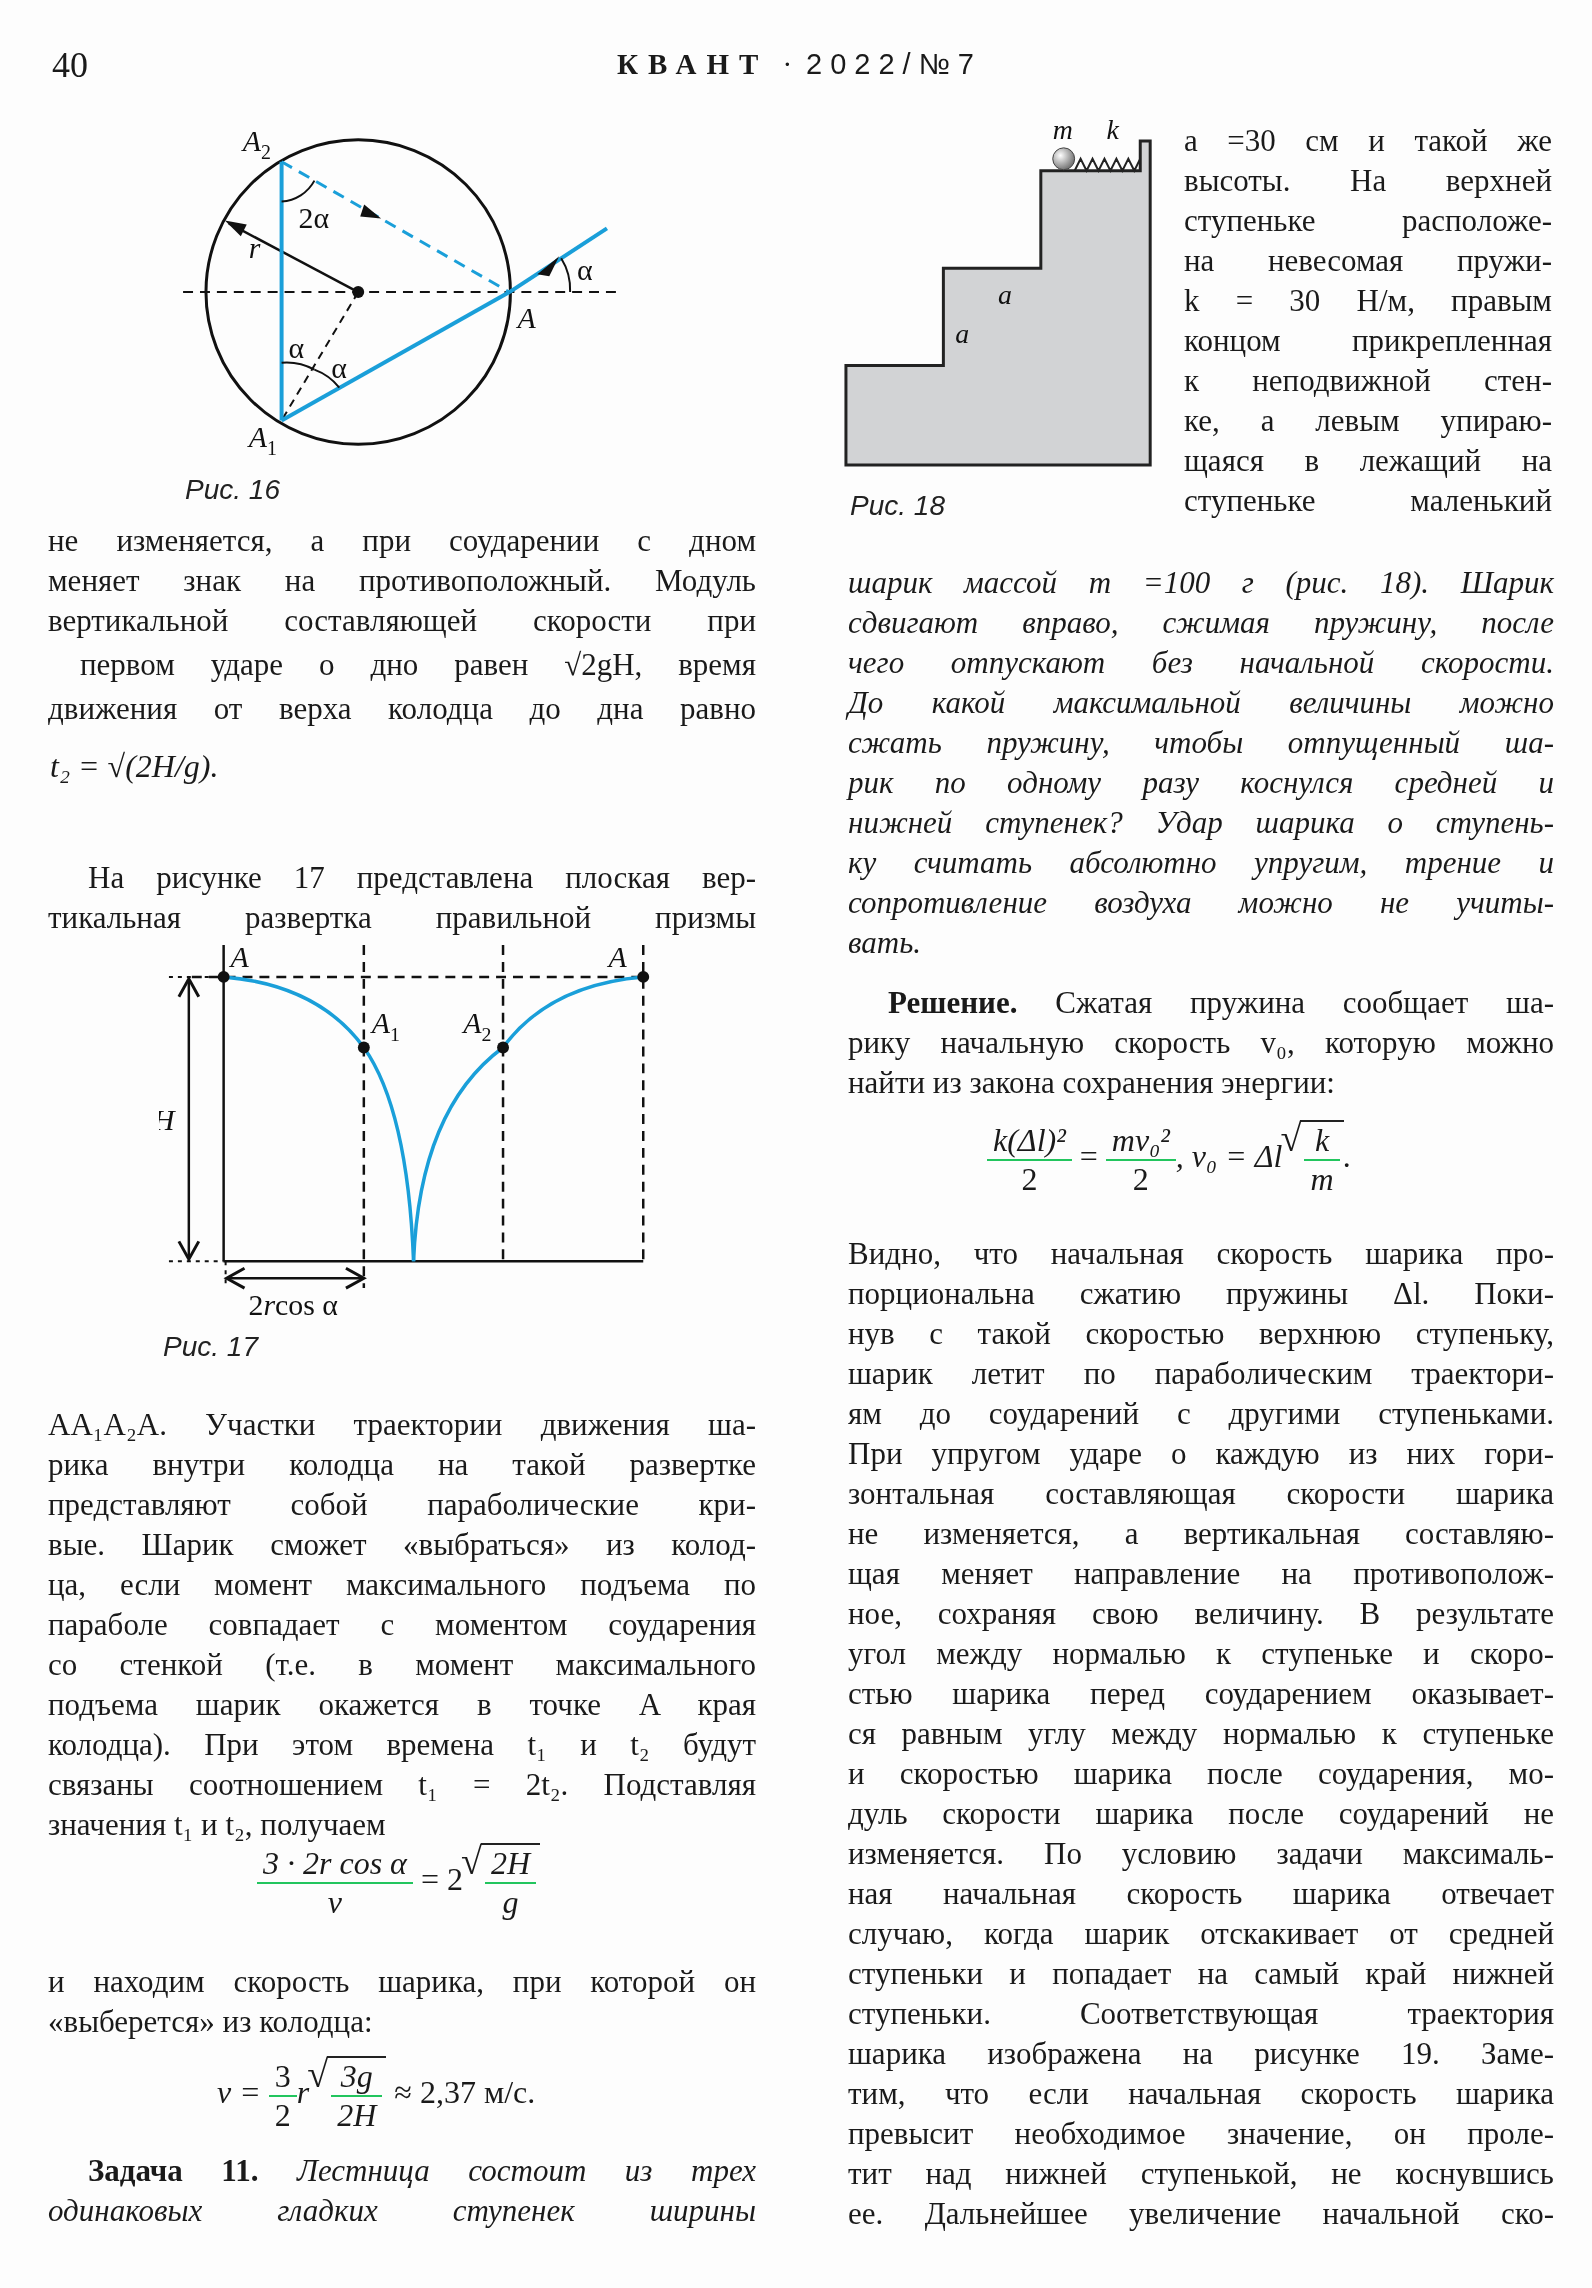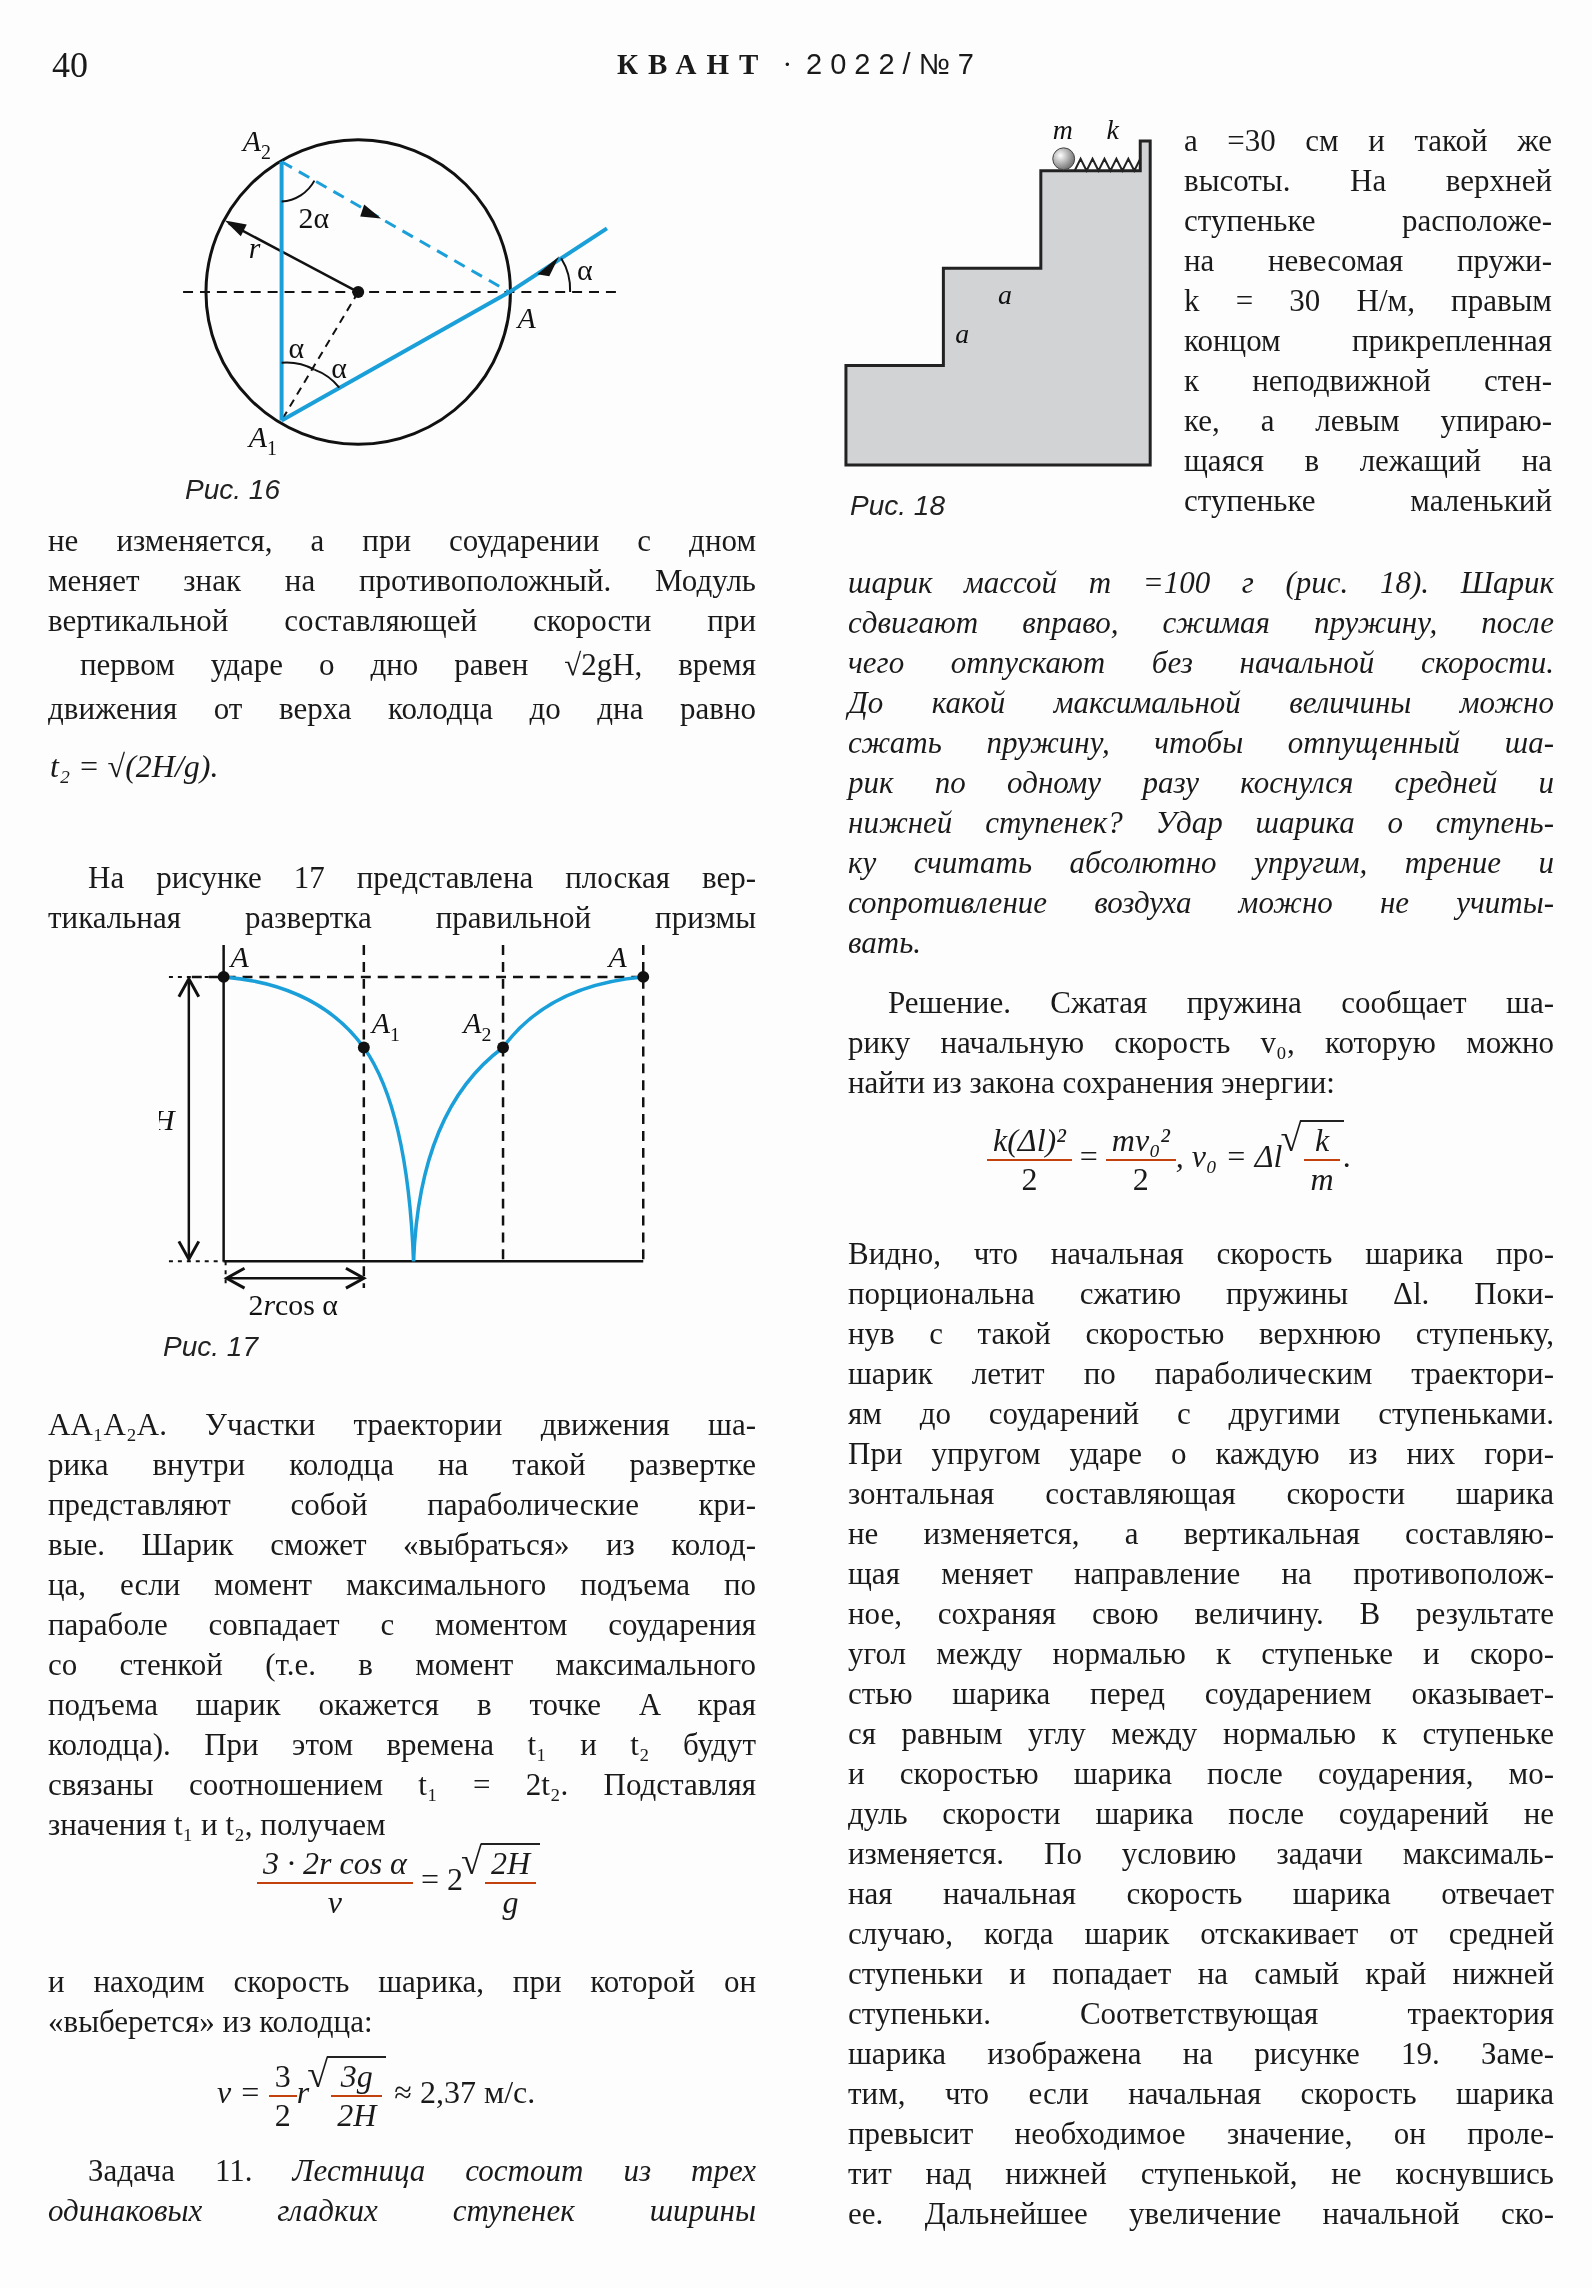--- a/index.html
+++ b/index.html
@@ -14,25 +14,25 @@
   .col { position:absolute; font-size:31px; line-height:40px; text-align:justify; }
   .col-left { left:48px; width:708px; }
   .col-right { left:848px; width:706px; }
   .line { display:block; text-align:justify; text-align-last:justify; white-space:nowrap; height:40px; }
   .line.last { text-align-last:left; }
   .line.indent { padding-left:40px; }
   .ital { font-style:italic; }
   .caption { font-family:"Liberation Sans","DejaVu Sans",sans-serif; font-style:italic; font-size:28px; color:#222; }
   .formula { position:absolute; font-size:32px; font-style:italic; white-space:nowrap; }
   .frac { display:inline-block; vertical-align:middle; text-align:center; }
-  .frac .num { display:block; border-bottom:2px solid #c2410c; padding:0 6px; }
+  .frac .num { display:block; border-bottom:2px solid #22c55e; padding:0 6px; }
   .frac .den { display:block; padding:0 6px; }
   .sqrt { display:inline-block; border-top:2px solid #222; padding:0 4px; position:relative; margin-left:18px; }
   .sqrt::before { content:"√"; position:absolute; left:-20px; top:-6px; font-style:normal; font-size:1.2em; }
-  .bold { font-weight:normal;margin-top:14px; }
+  .bold { font-weight:bold;margin-top:14px; }
   .up { font-style:normal; }
   .wrap-text { position:absolute; left:1184px; width:368px; font-size:31px; line-height:40px; }
 </style>
 </head>
 <body>
 
 <div class="abs page-num">40</div>
 <div class="abs running-head">
   <span class="rh-title">КВАНТ</span><span class="rh-sep">·</span><span class="rh-issue">2022/№7</span>
 </div>

